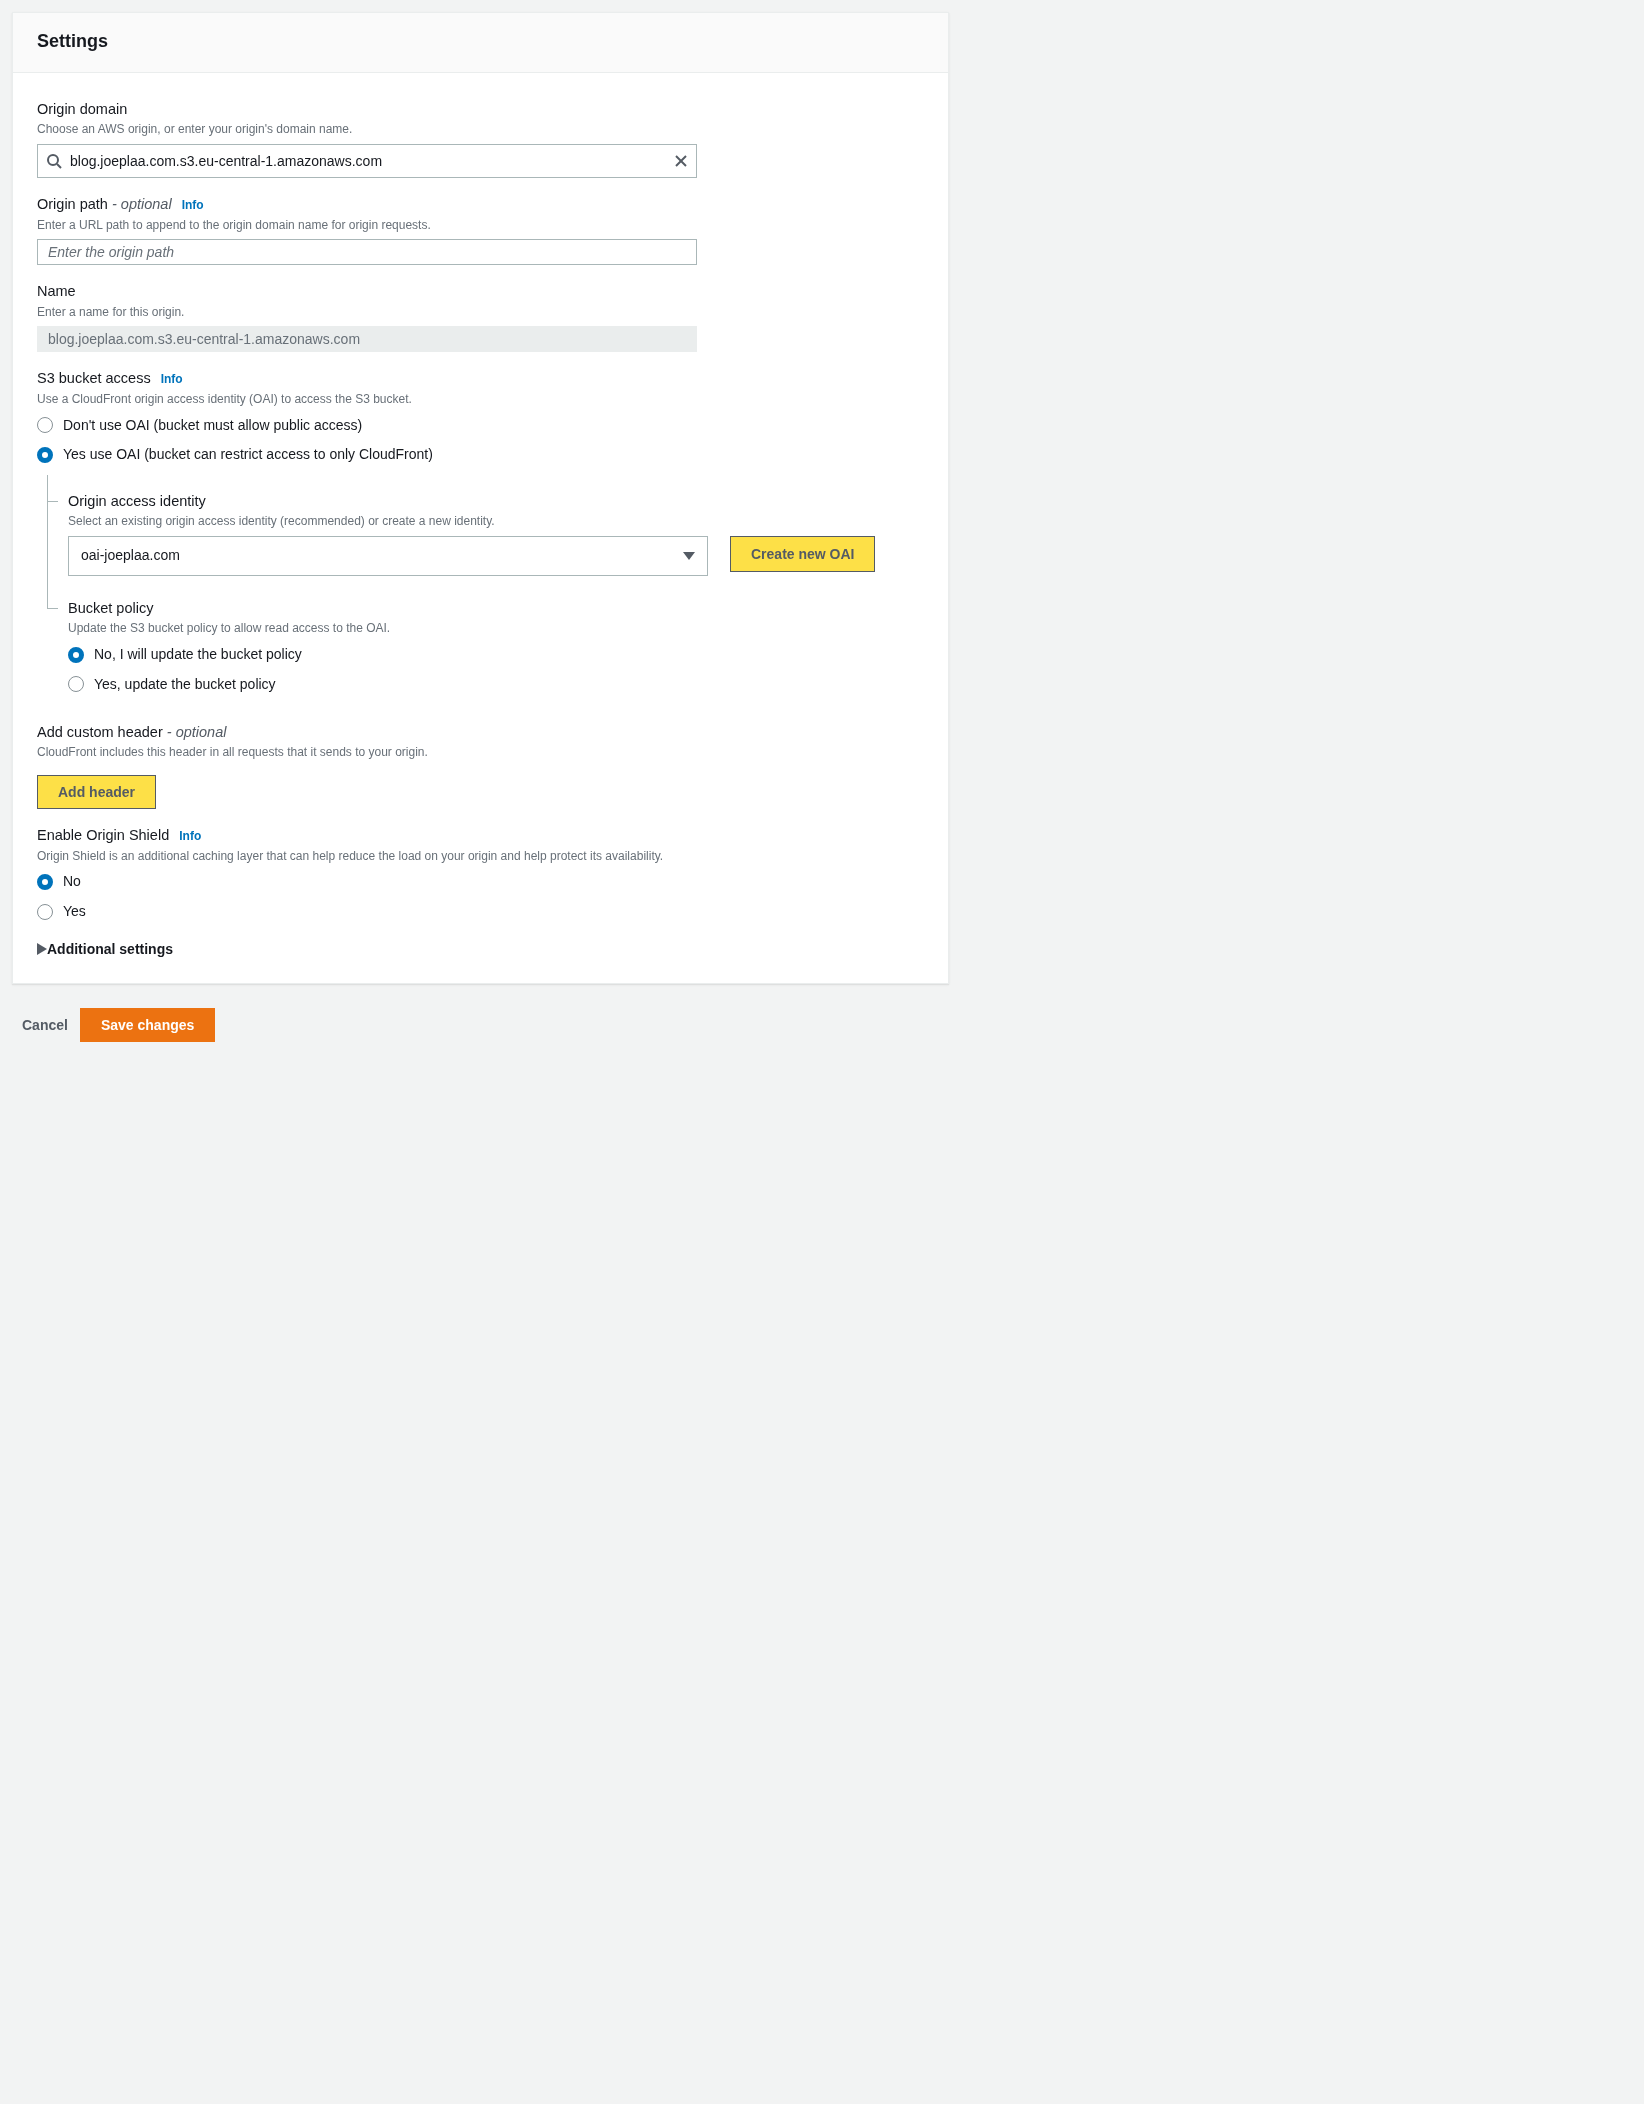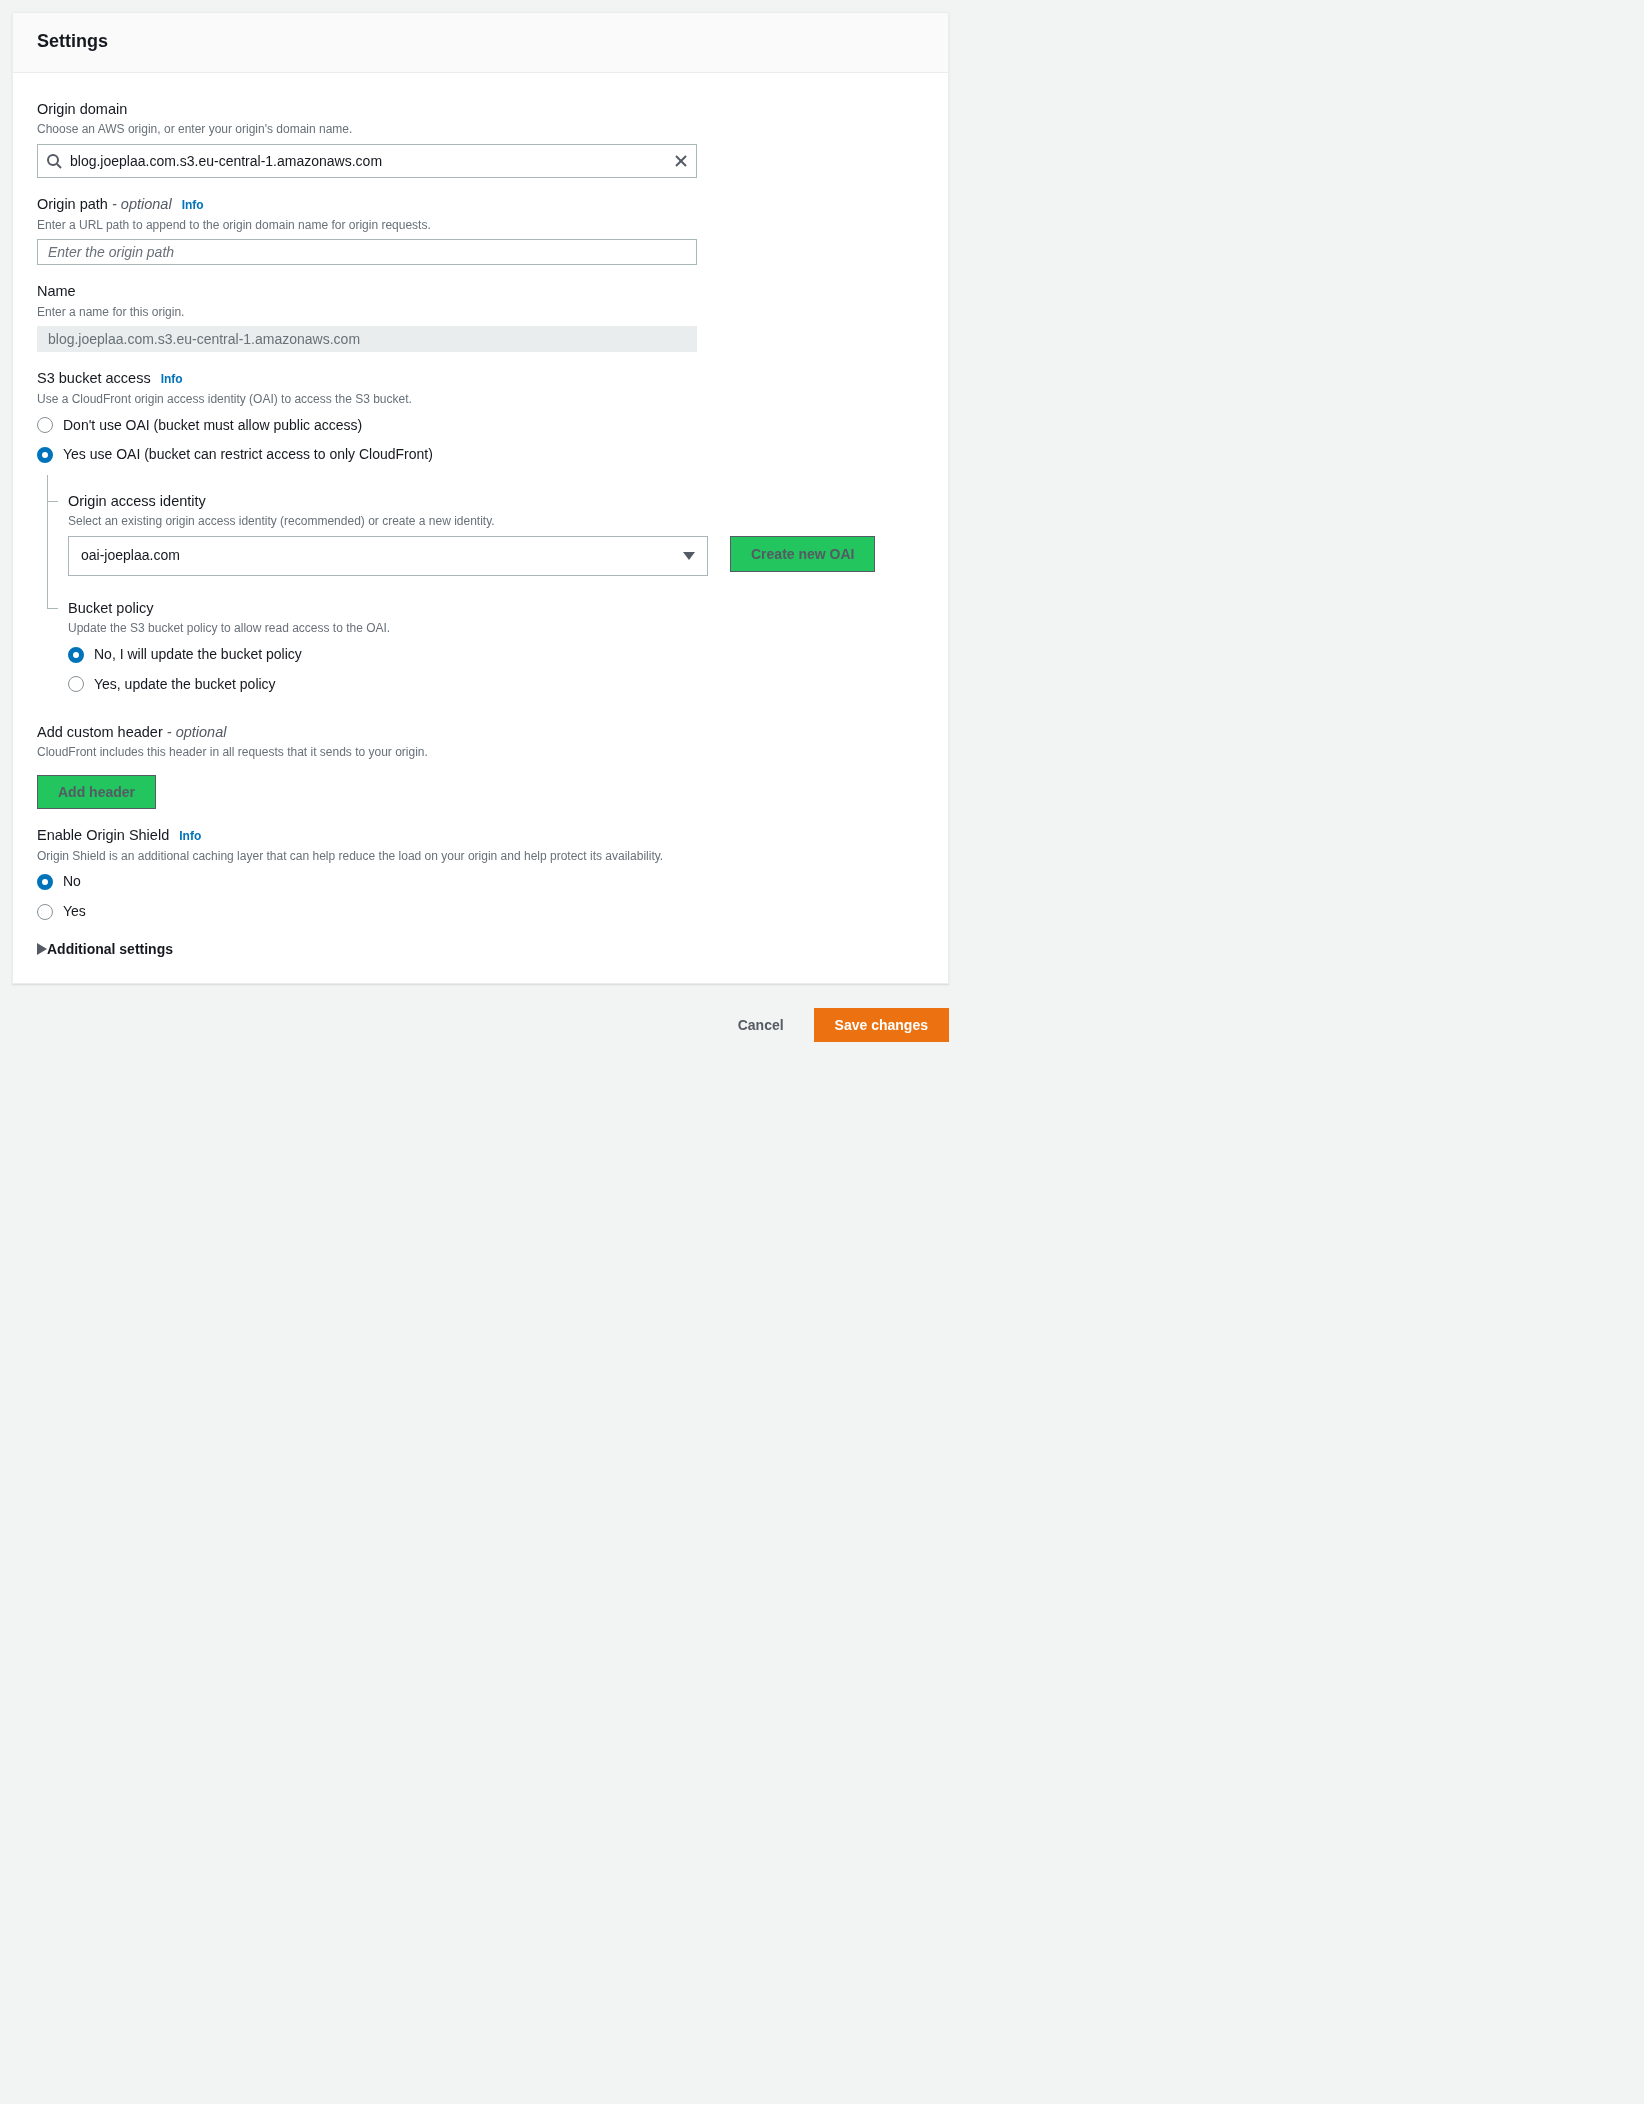--- a/index.html
+++ b/index.html
@@ -139,21 +139,21 @@
     display: flex; align-items: center;
     padding: 0 36px 0 12px;
     cursor: pointer;
   }
   .select-wrap .caret {
     position: absolute; right: 12px; top: 50%; transform: translateY(-50%);
     color: #545b64;
   }
   .button {
     border: 1px solid #545b64;
-    background: #22c55e;
+    background: #fde047;
     color: #545b64;
     font-weight: 700;
     padding: 6px 20px;
     height: 34px;
     cursor: pointer;
     font-size: 14px;
   }
   .button.primary {
     background: #ec7211;
     border-color: #ec7211;
@@ -163,21 +163,21 @@
   .expand-row {
     display: flex; align-items: center; 
     margin-top: 18px;
     cursor: pointer;
   }
   .expand-row .tri {
     color: #545b64;
   }
   .expand-row .lbl { font-weight: 700; color: #16191f; }
   .footer {
-    display: flex; justify-content: flex-end; gap: 20px;
+    display: flex; justify-content: flex-start; gap: 2px;
     margin-top: 24px;
     align-items: center;
   }
   .link-btn {
     background: none; border: none; color: #545b64; font-weight: 700;
     cursor: pointer; font-size: 14px; padding: 6px 10px;
   }
   svg { display: block; }
 </style>
 </head>

